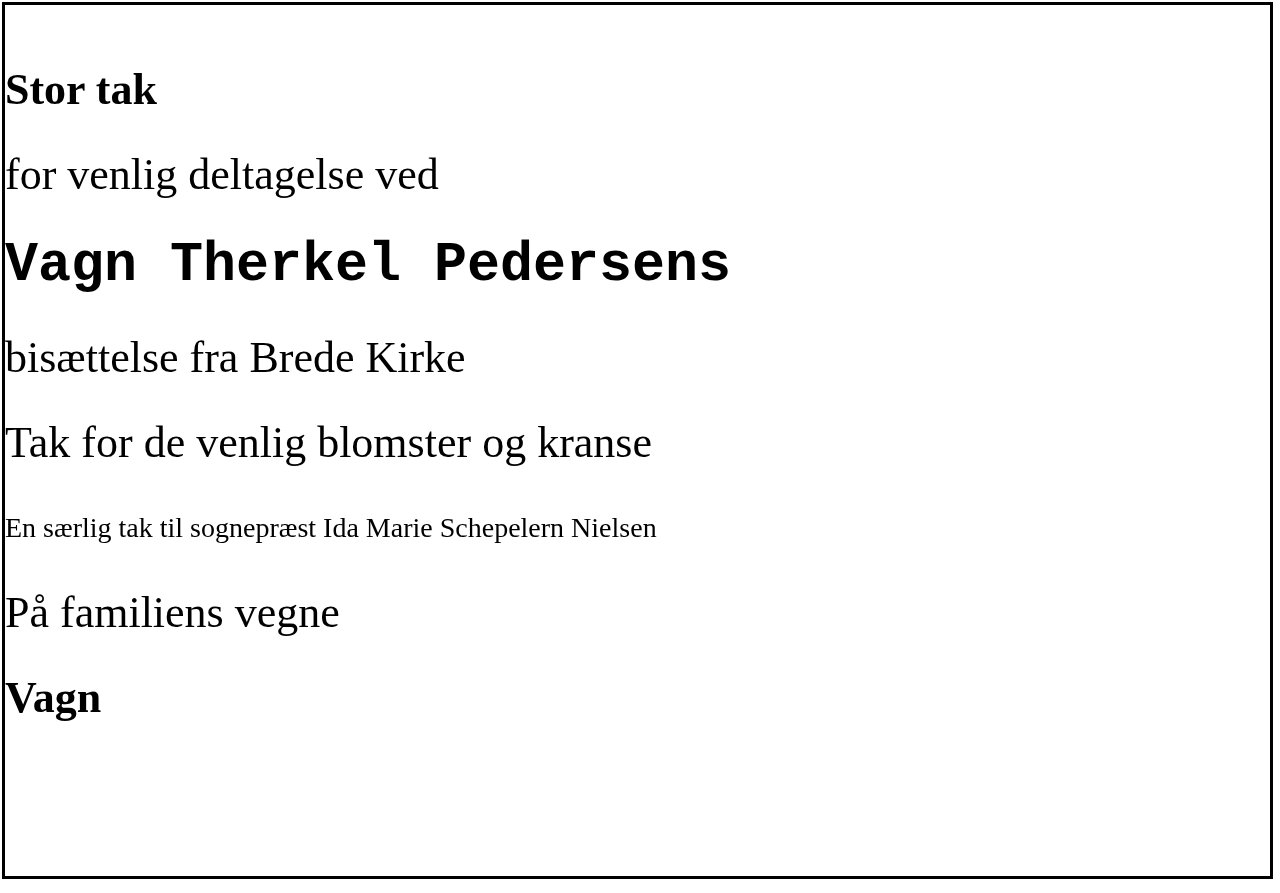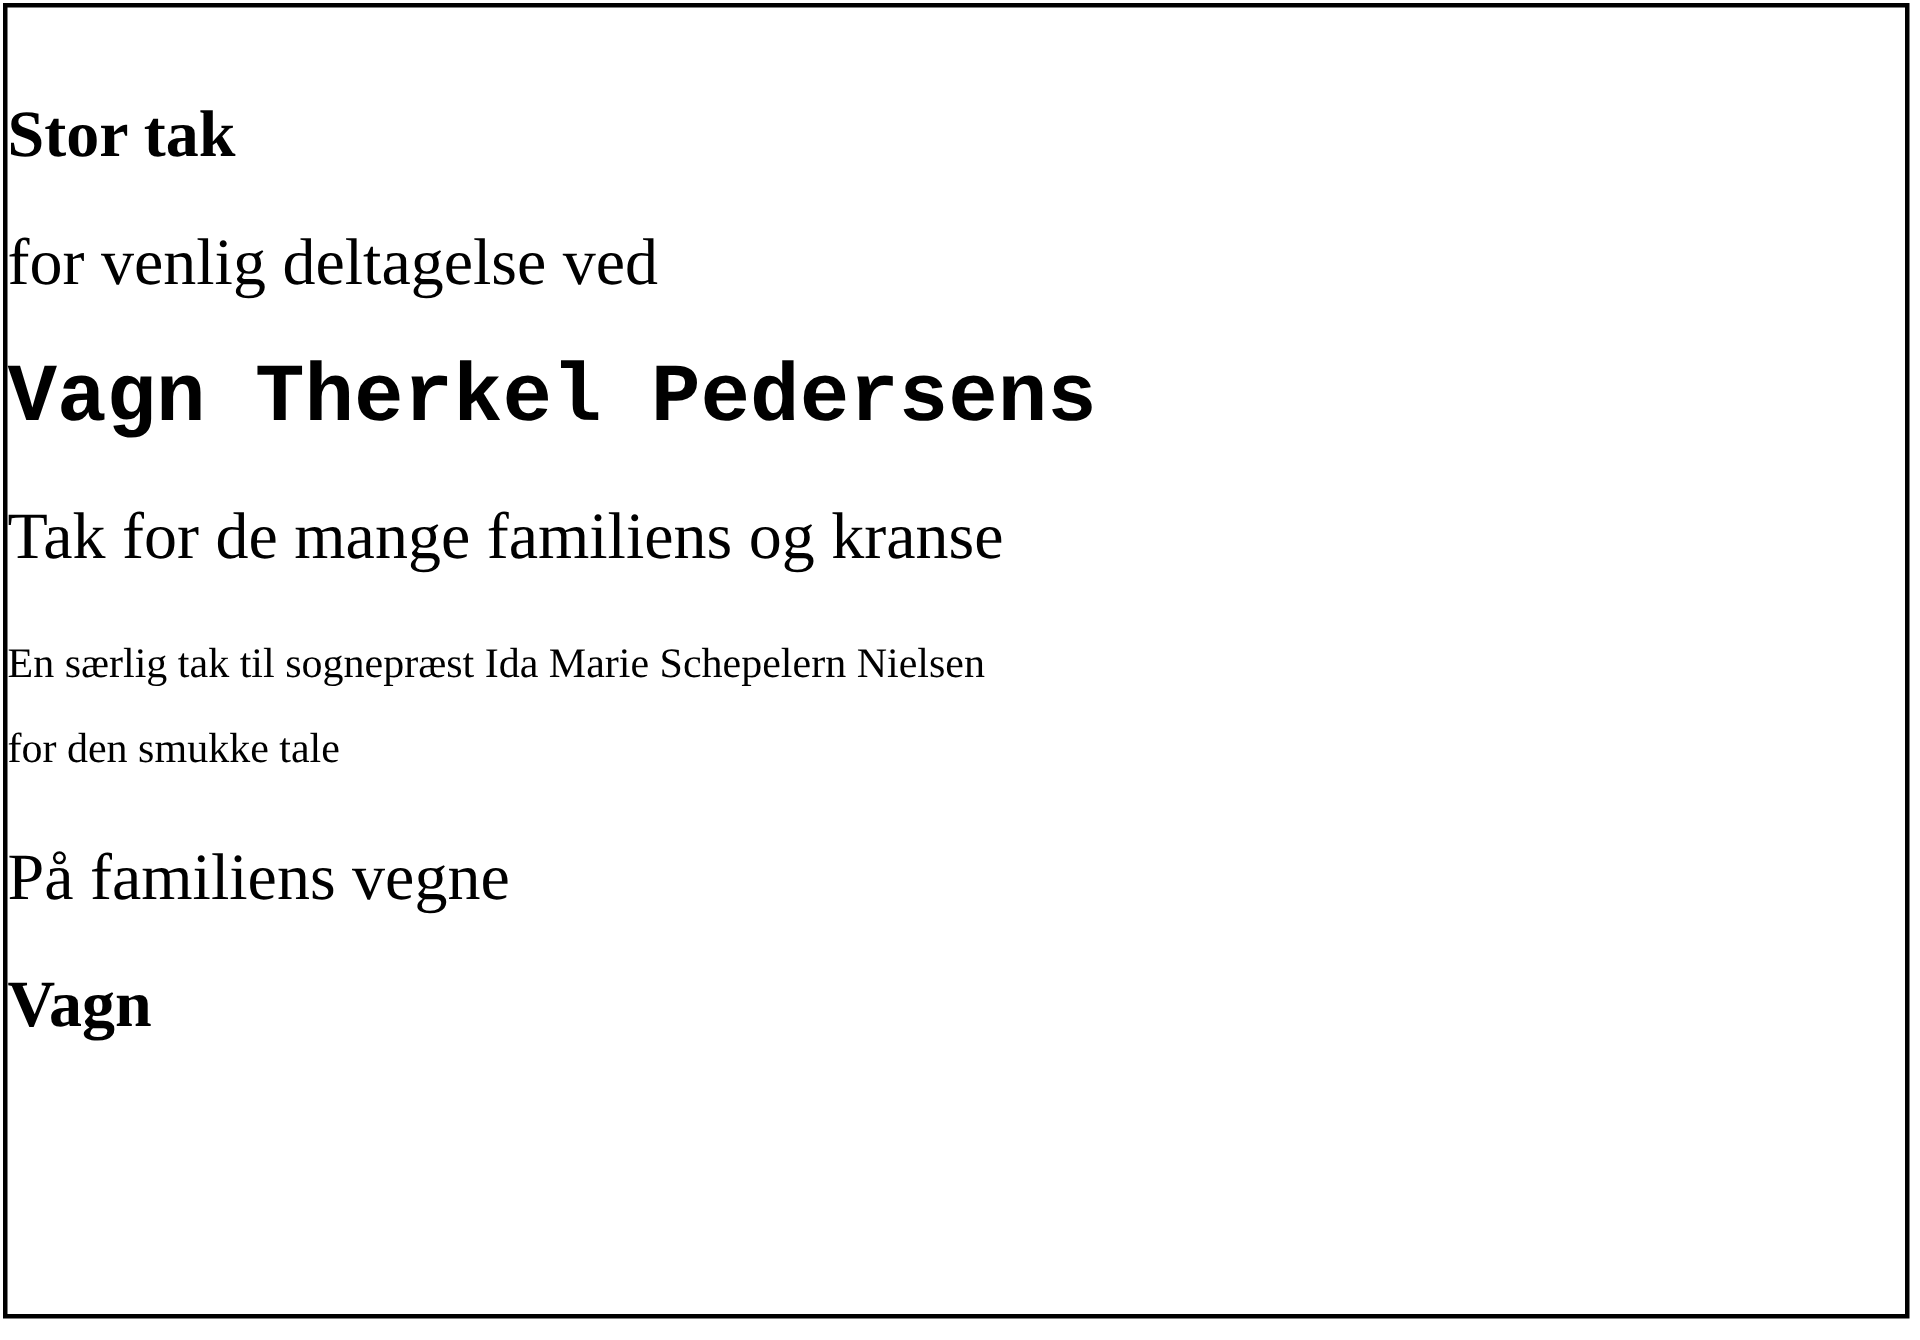--- a/index.html
+++ b/index.html
@@ -66,26 +66,26 @@
 
 <div class="frame">
   <div class="content">
 
     <p class="line title">Stor tak</p>
 
     <p class="line">for venlig deltagelse ved</p>
 
     <p class="name">Vagn Therkel Pedersens</p>
 
+    <p class="line">bisættelse fra Brede Kirke</p>
 
-    <p class="line">Tak for de mange familiens og kranse</p>
+    <p class="line">Tak for de venlig blomster og kranse</p>
 
     <div class="block">
       <p>En særlig tak til sognepræst Ida Marie Schepelern Nielsen</p>
-      <p>for den smukke tale</p>
     </div>
 
     <p class="line">På familiens vegne</p>
 
     <p class="line signature">Vagn</p>
 
   </div>
 </div>
 
 </body></html>

